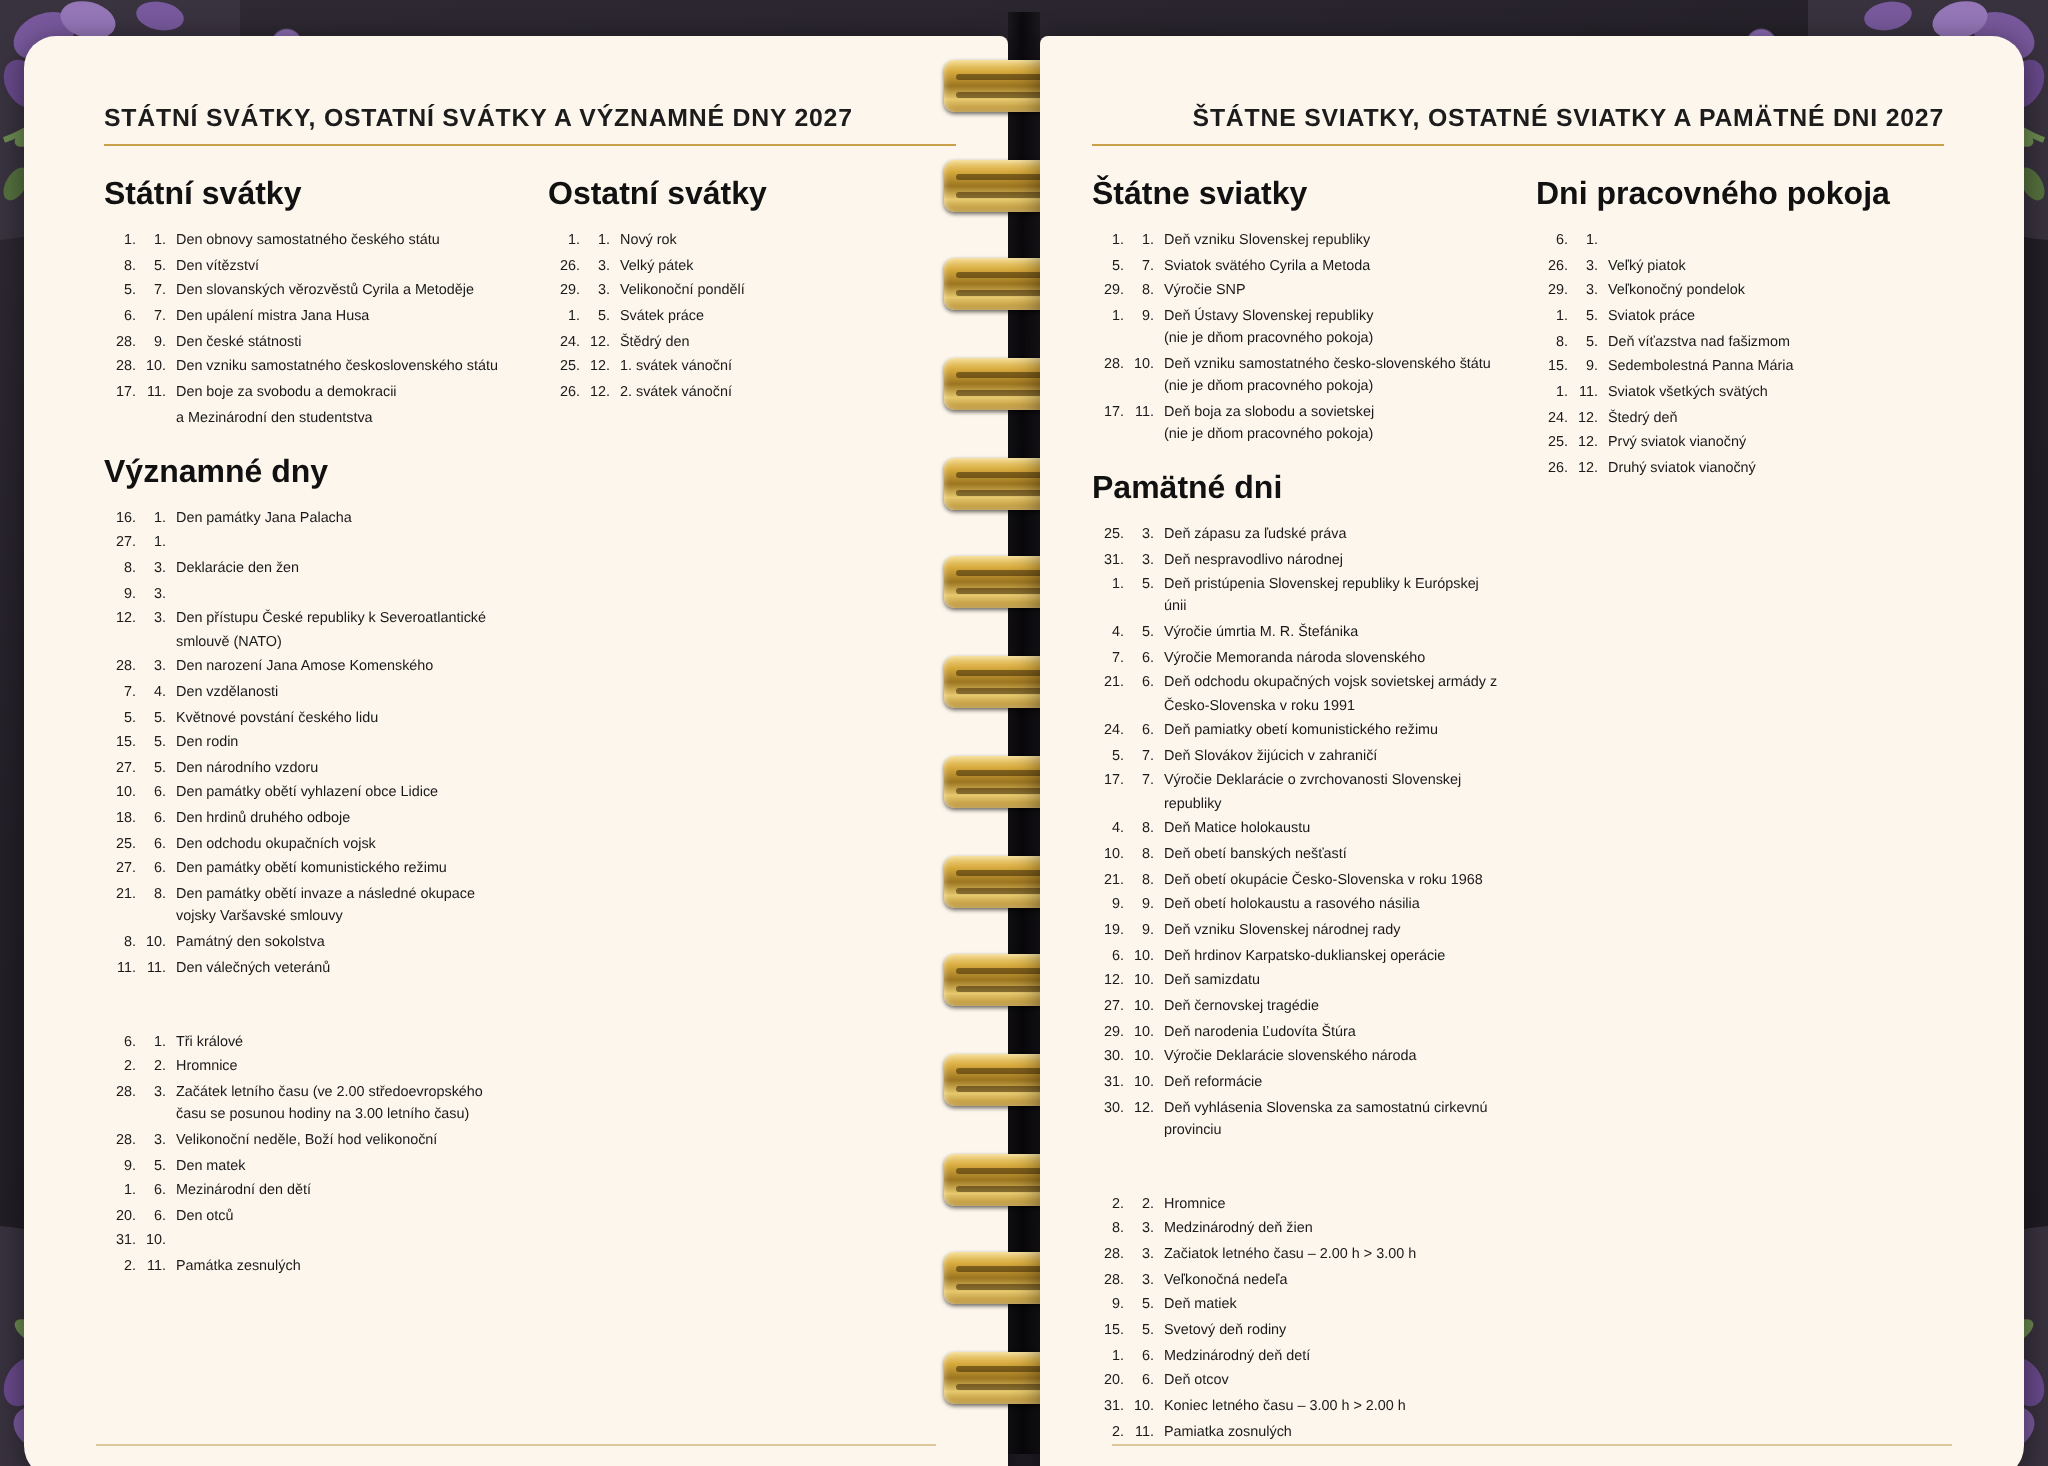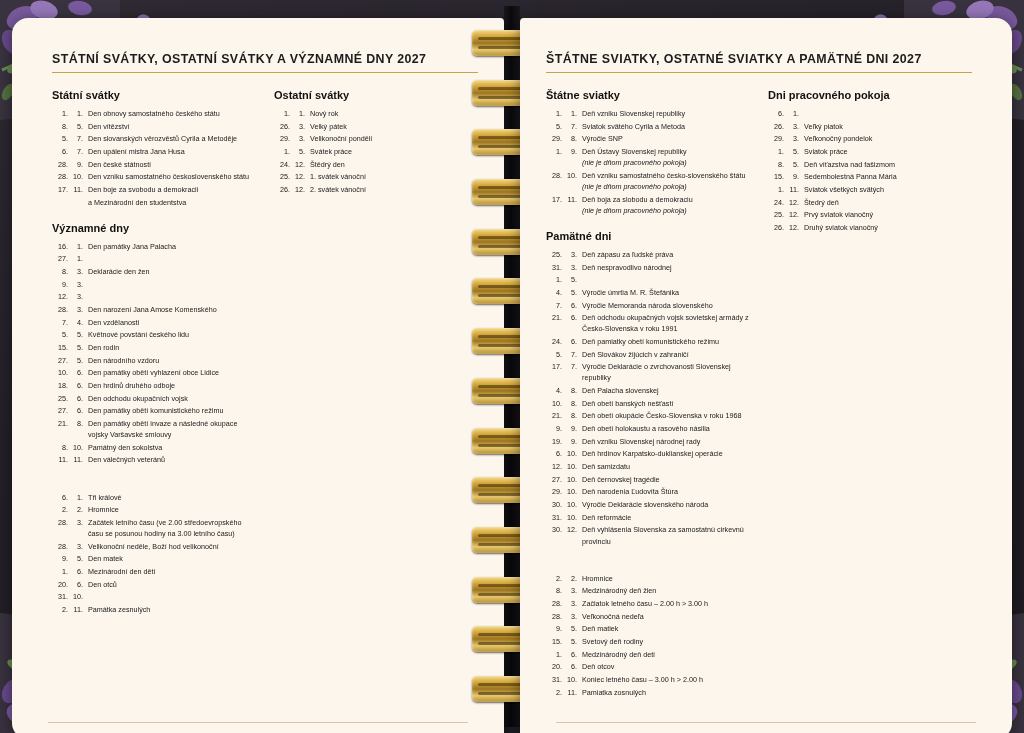--- a/index.html
+++ b/index.html
@@ -117,33 +117,33 @@
   .sheet.right .content { padding-left: 26px; padding-right: 40px; }
 
   h1.title {
     font-size: 12.4px;
     letter-spacing: .4px;
     font-weight: bold;
     color: #1c1c1c;
     margin: 0 0 6px 0;
     text-transform: uppercase;
   }
-  .sheet.right h1.title { text-align: left; }
+  .sheet.right h1.title { text-align: right; }
   .rule {
     height: 1px;
     background: #c9a14a;
     margin-bottom: 16px;
   }
   .cols {
     display: flex;
     gap: 18px;
   }
   .col { flex: 1 1 0; min-width: 0; }
   h2.sub {
-    font-size: 11px;
+    font-size: 16px;
     font-weight: bold;
     color: #111;
     margin: 0 0 7px 0;
   }
   ul.list {
     list-style: none;
     margin: 0 0 14px 0;
     padding: 0;
   }
   ul.list li {
@@ -160,21 +160,21 @@
     white-space: nowrap;
   }
   .mnum {
     width: 15px;
     text-align: right;
     flex: 0 0 15px;
     white-space: nowrap;
     padding-right: 5px;
   }
   .dtext { flex: 1 1 auto; }
-  .dtext .it { font-style: italic; display: block; }
+  .dtext .it { display: block; }
   .spacer { height: 12px; }
   .sheet.left .content { font-variant-numeric: tabular-nums; }
   .band {
     position: absolute;
     left: 36px;
     right: 36px;
     bottom: 16px;
     height: 1px;
     background: #dcc79a;
   }
@@ -306,20 +306,21 @@
                   <span class="mnum">3.</span>
                   <span class="dtext"><span>Deklarácie den žen</span></span>
                 </li>
                 <li>
                   <span class="dnum">9.</span>
                   <span class="mnum">3.</span>
                 </li>
                 <li>
                   <span class="dnum">12.</span>
                   <span class="mnum">3.</span>
+                  <span class="dtext"><span>Den přístupu České republiky k Severoatlantické smlouvě (NATO)</span></span>
                 </li>
                 <li>
                   <span class="dnum">28.</span>
                   <span class="mnum">3.</span>
                   <span class="dtext"><span>Den narození Jana Amose Komenského</span></span>
                 </li>
                 <li>
                   <span class="dnum">7.</span>
                   <span class="mnum">4.</span>
                   <span class="dtext"><span>Den vzdělanosti</span></span>
@@ -516,38 +517,39 @@
                   <span class="dtext"><span>Deň Ústavy Slovenskej republiky</span><span class="it">(nie je dňom pracovného pokoja)</span></span>
                 </li>
                 <li>
                   <span class="dnum">28.</span>
                   <span class="mnum">10.</span>
                   <span class="dtext"><span>Deň vzniku samostatného česko-slovenského štátu</span><span class="it">(nie je dňom pracovného pokoja)</span></span>
                 </li>
                 <li>
                   <span class="dnum">17.</span>
                   <span class="mnum">11.</span>
-                  <span class="dtext"><span>Deň boja za slobodu a demokraciu</span><span class="it">(nie je dňom pracovného pokoja)</span></span>
+                  <span class="dtext"><span>Deň boja za slobodu a sovietskej</span><span class="it">(nie je dňom pracovného pokoja)</span></span>
                 </li>
               </ul>
               <h2 class="sub">Pamätné dni</h2>
               <ul class="list">
                 <li>
                   <span class="dnum">25.</span>
                   <span class="mnum">3.</span>
                   <span class="dtext"><span>Deň zápasu za ľudské práva</span></span>
                 </li>
                 <li>
                   <span class="dnum">31.</span>
                   <span class="mnum">3.</span>
                   <span class="dtext"><span>Deň nespravodlivo národnej</span></span>
                 </li>
                 <li>
                   <span class="dnum">1.</span>
                   <span class="mnum">5.</span>
+                  <span class="dtext"><span>Deň pristúpenia Slovenskej republiky k Európskej únii</span></span>
                 </li>
                 <li>
                   <span class="dnum">4.</span>
                   <span class="mnum">5.</span>
                   <span class="dtext"><span>Výročie úmrtia M. R. Štefánika</span></span>
                 </li>
                 <li>
                   <span class="dnum">7.</span>
                   <span class="mnum">6.</span>
                   <span class="dtext"><span>Výročie Memoranda národa slovenského</span></span>
@@ -568,21 +570,21 @@
                   <span class="dtext"><span>Deň Slovákov žijúcich v zahraničí</span></span>
                 </li>
                 <li>
                   <span class="dnum">17.</span>
                   <span class="mnum">7.</span>
                   <span class="dtext"><span>Výročie Deklarácie o zvrchovanosti Slovenskej republiky</span></span>
                 </li>
                 <li>
                   <span class="dnum">4.</span>
                   <span class="mnum">8.</span>
-                  <span class="dtext"><span>Deň Palacha slovenskej</span></span>
+                  <span class="dtext"><span>Deň Matice holokaustu</span></span>
                 </li>
                 <li>
                   <span class="dnum">10.</span>
                   <span class="mnum">8.</span>
                   <span class="dtext"><span>Deň obetí banských nešťastí</span></span>
                 </li>
                 <li>
                   <span class="dnum">21.</span>
                   <span class="mnum">8.</span>
                   <span class="dtext"><span>Deň obetí okupácie Česko-Slovenska v roku 1968</span></span>

